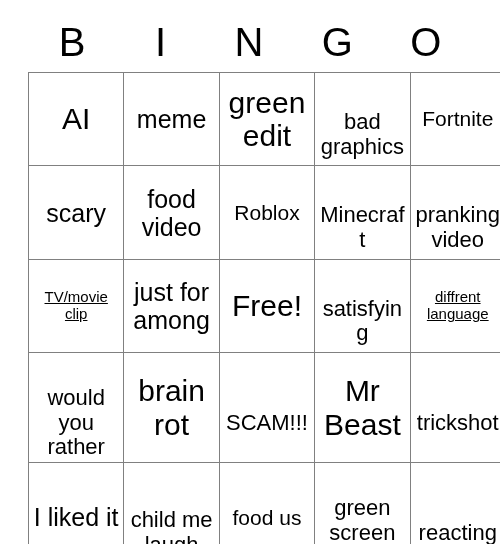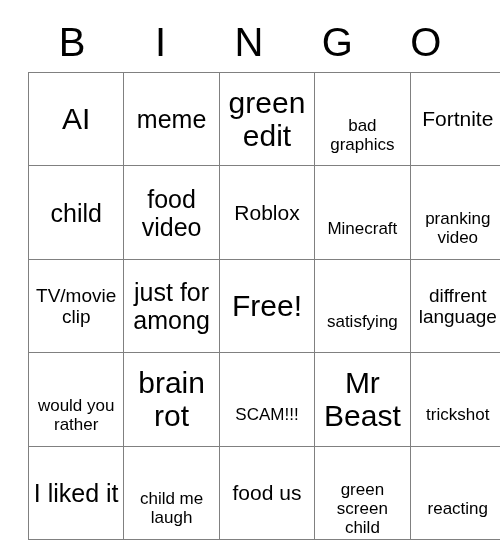--- a/index.html
+++ b/index.html
@@ -59,22 +59,22 @@
   }
   .cell-text {
     display: block;
     line-height: 1.12;
     word-wrap: break-word;
   }
   
   .fs-xl { font-size: 30px; }
   .fs-lg { font-size: 25px; }
   .fs-md { font-size: 21px; }
-  .fs-sm { font-size: 17px; margin-top: 31px; }
-  .fs-xs { font-size: 19px; }
+  .fs-sm { font-size: 22px; margin-top: 31px; }
+  .fs-xs { font-size: 15px; text-decoration: underline; }
 </style>
 </head>
 <body>
 
 <div class="card">
 
   <div class="header-row">
     <div class="header-cell">B</div>
     <div class="header-cell">I</div>
     <div class="header-cell">N</div>
@@ -96,21 +96,21 @@
           </td>
         <td>
             <span class="cell-text fs-sm">bad graphics</span>
           </td>
         <td>
             <span class="cell-text fs-md">Fortnite</span>
           </td>
       </tr>
       <tr>
         <td>
-            <span class="cell-text fs-lg">child</span>
+            <span class="cell-text fs-lg">scary</span>
           </td>
         <td>
             <span class="cell-text fs-lg">food video</span>
           </td>
         <td>
             <span class="cell-text fs-md">Roblox</span>
           </td>
         <td>
             <span class="cell-text fs-sm">Minecraft</span>
           </td>

